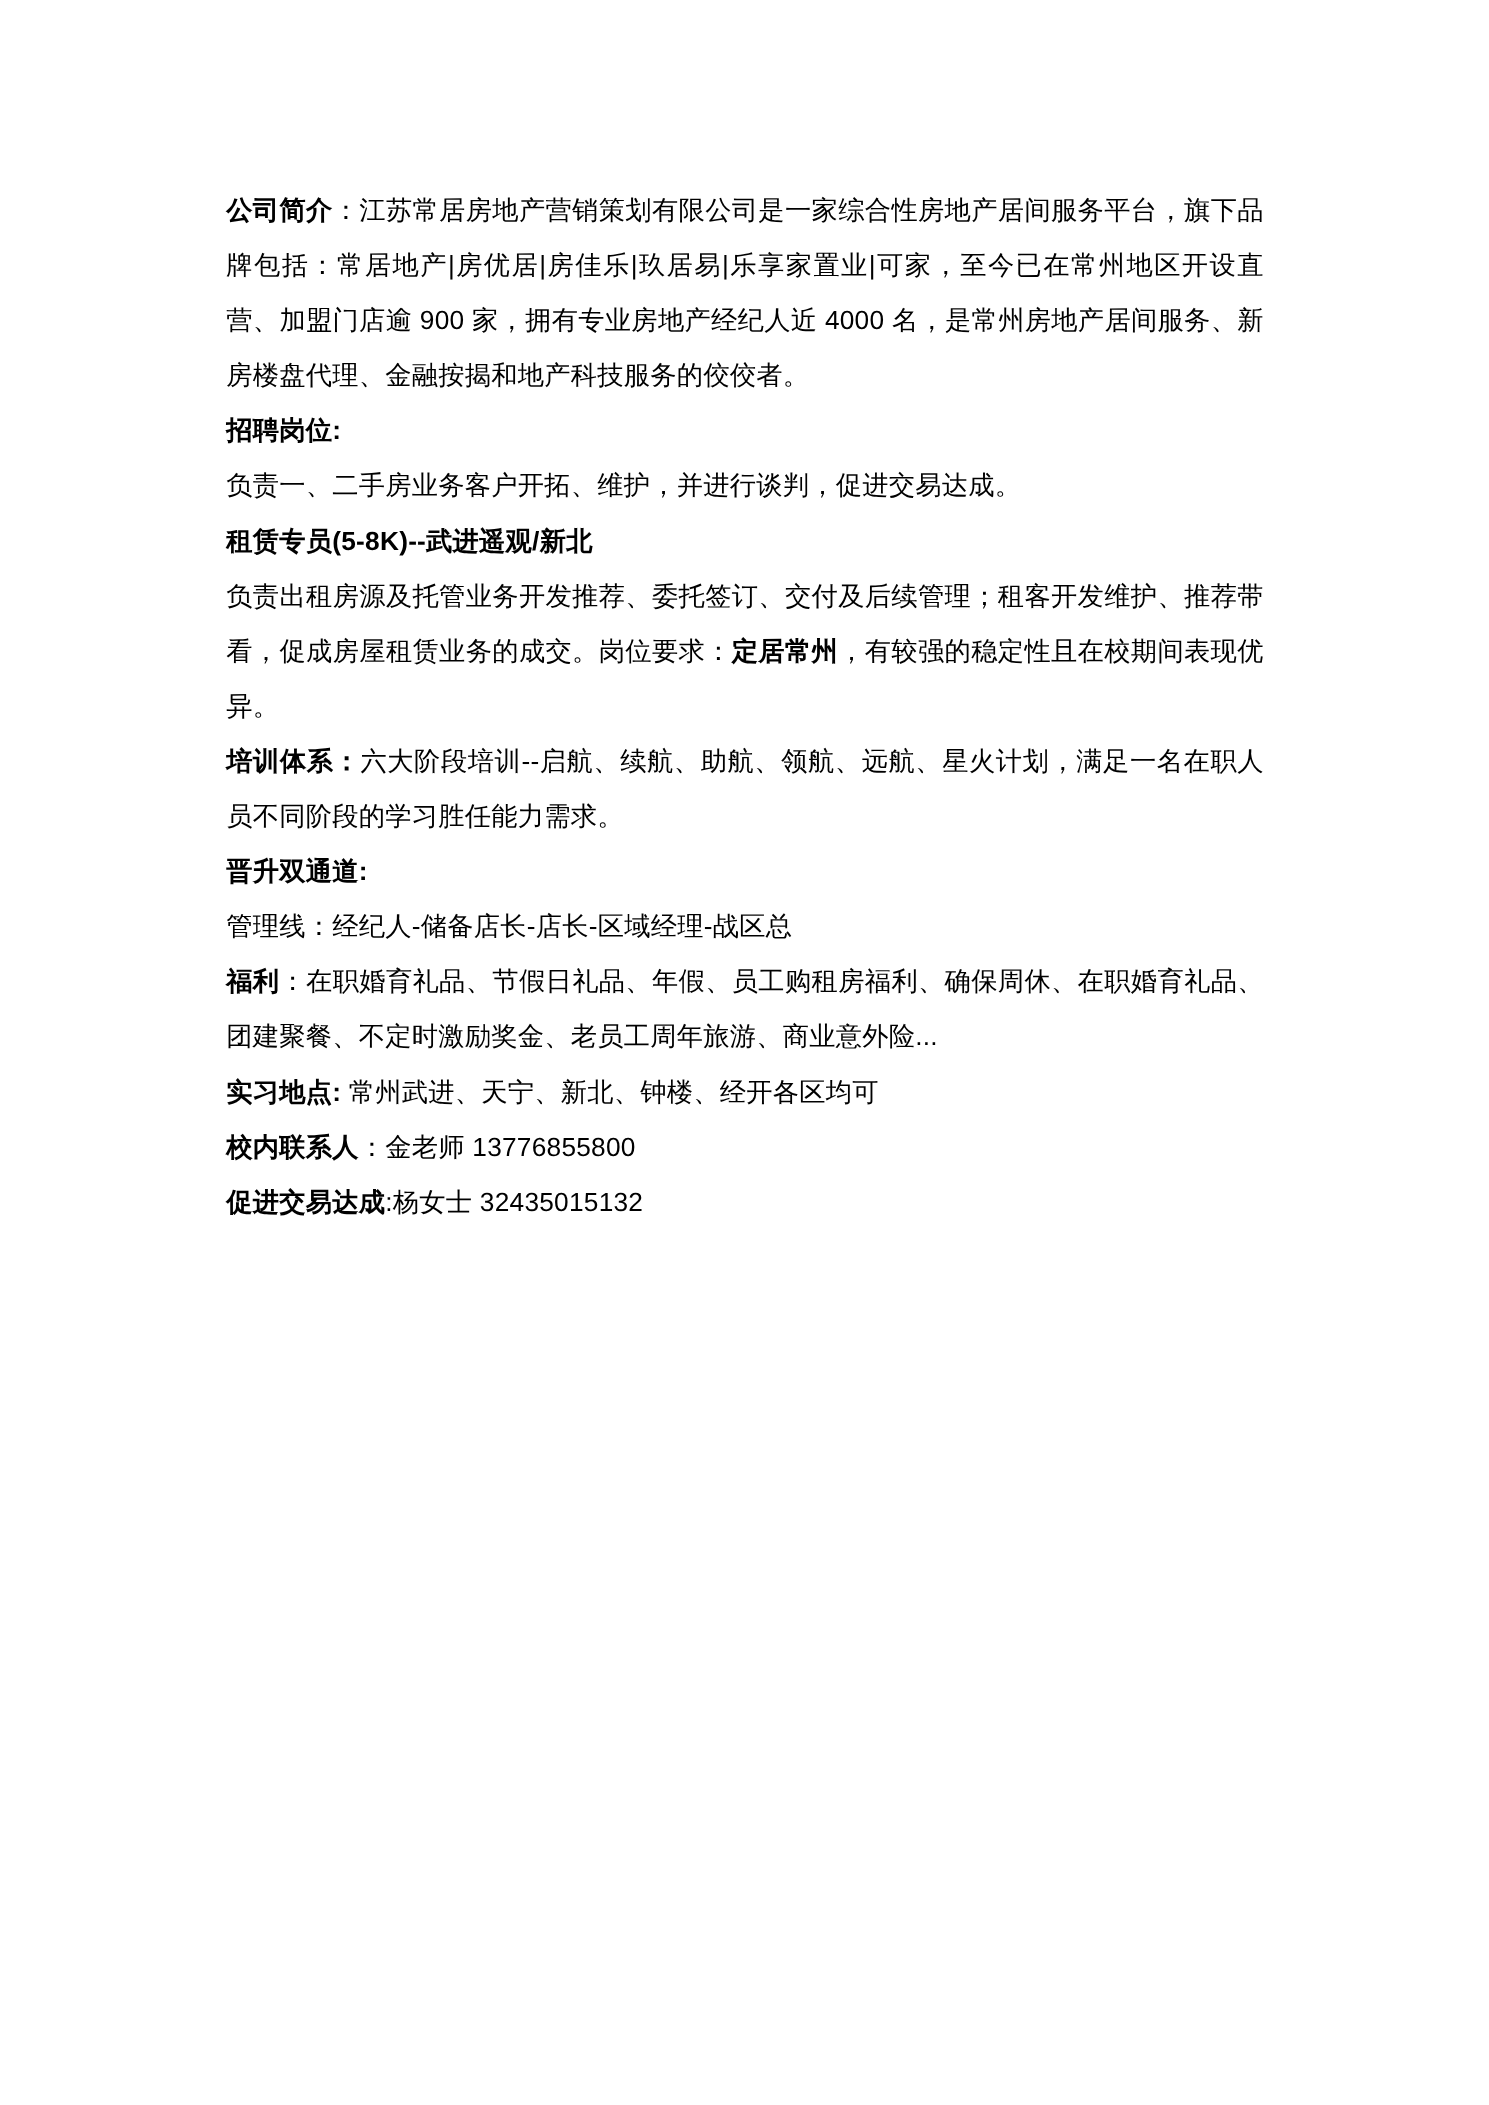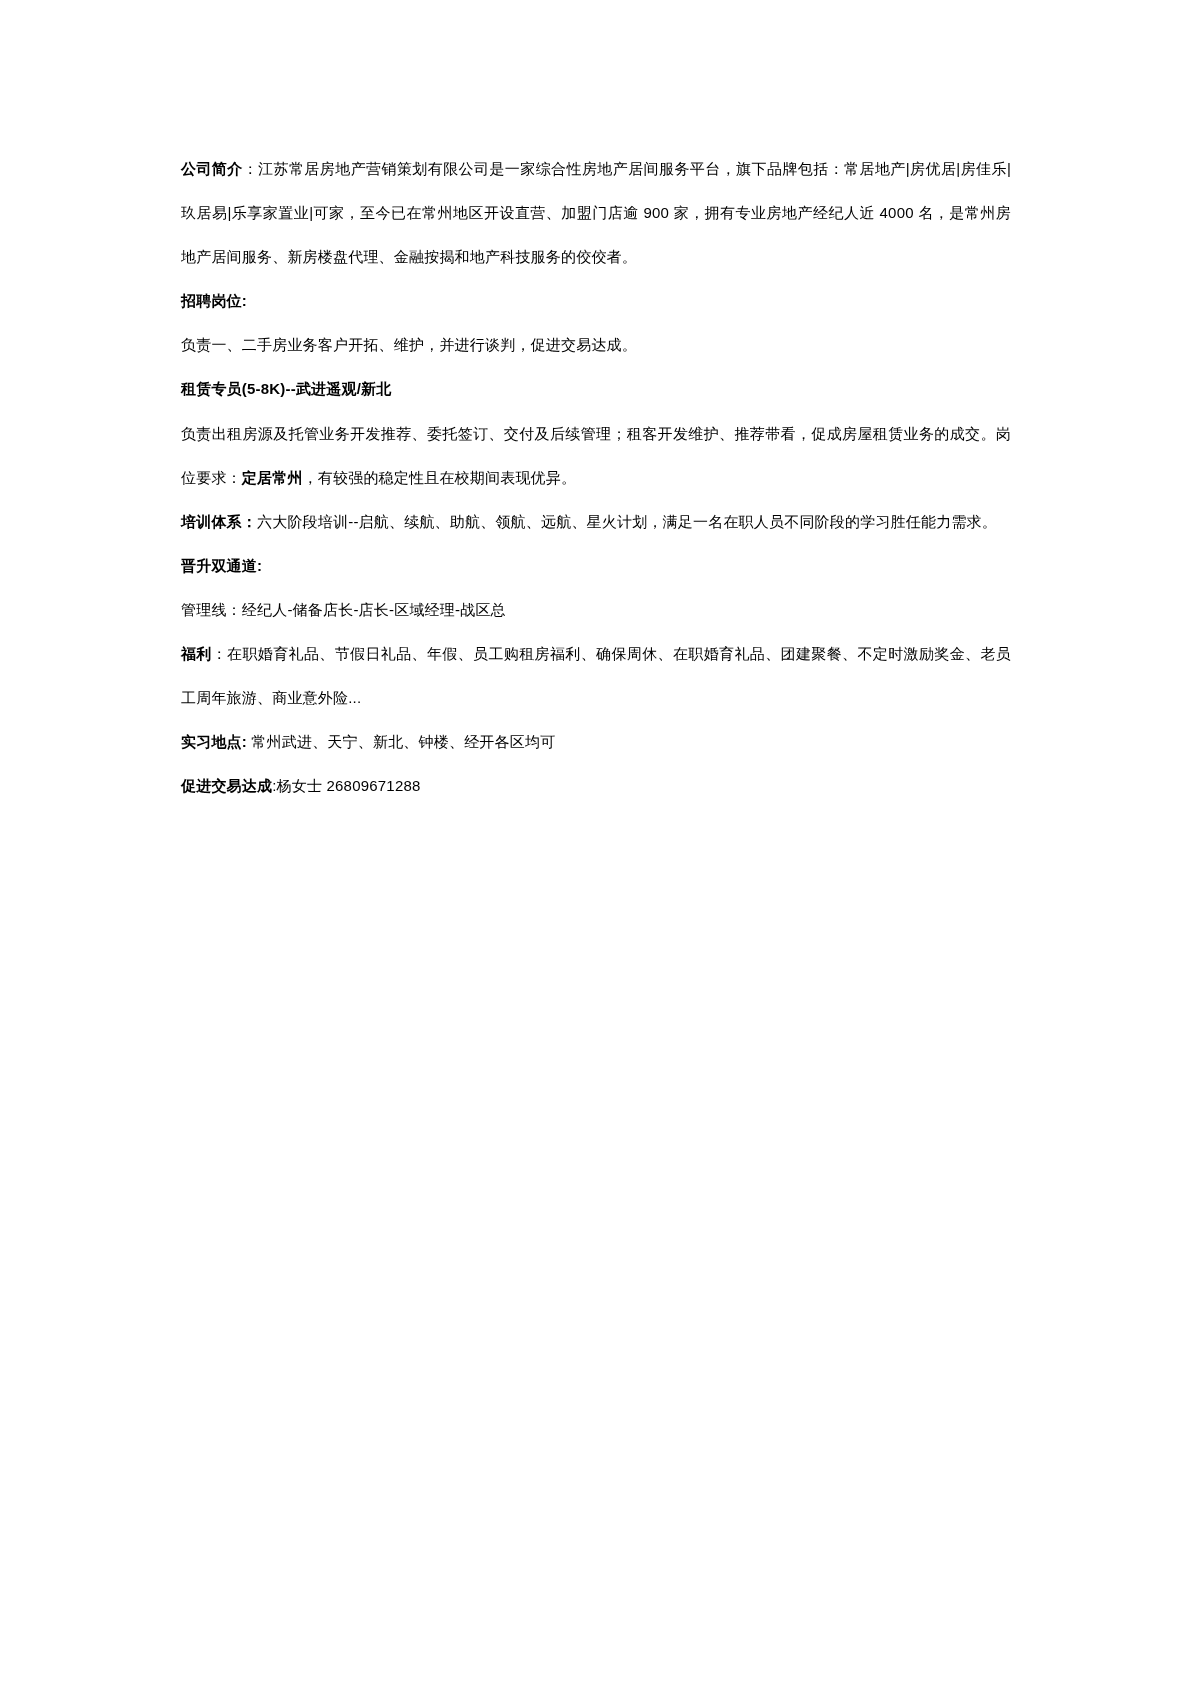--- a/index.html
+++ b/index.html
@@ -14,21 +14,21 @@
     background: #ffffff;
     overflow: hidden;
     color: #000000;
     font-family: "Liberation Sans", sans-serif;
   }
   .doc-content {
     position: absolute;
     left: 181px;
     top: 147px;
     width: 830px;
-    font-size: 15px;
+    font-size: 21px;
     line-height: 44.1px;
     text-align: justify;
     text-justify: inter-character;
     letter-spacing: 0.2px;
     color: #000000;
   }
   .para {
     margin: 0;
     padding: 0;
   }
@@ -43,15 +43,16 @@
       <p class="para"><span class="seg bold">公司简介</span><span class="seg">：江苏常居房地产营销策划有限公司是一家综合性房地产居间服务平台，旗下品牌包括：常居地产|房优居|房佳乐|玖居易|乐享家置业|可家，至今已在常州地区开设直营、加盟门店逾 900 家，拥有专业房地产经纪人近 4000 名，是常州房地产居间服务、新房楼盘代理、金融按揭和地产科技服务的佼佼者。</span></p>
       <p class="para"><span class="seg bold">招聘岗位:</span></p>
       <p class="para"><span class="seg">负责一、二手房业务客户开拓、维护，并进行谈判，促进交易达成。</span></p>
       <p class="para"><span class="seg bold">租赁专员(5-8K)--武进遥观/新北</span></p>
       <p class="para"><span class="seg">负责出租房源及托管业务开发推荐、委托签订、交付及后续管理；租客开发维护、推荐带看，促成房屋租赁业务的成交。岗位要求：</span><span class="seg bold">定居常州</span><span class="seg">，有较强的稳定性且在校期间表现优异。</span></p>
       <p class="para"><span class="seg bold">培训体系：</span><span class="seg">六大阶段培训--启航、续航、助航、领航、远航、星火计划，满足一名在职人员不同阶段的学习胜任能力需求。</span></p>
       <p class="para"><span class="seg bold">晋升双通道:</span></p>
       <p class="para"><span class="seg">管理线：经纪人-储备店长-店长-区域经理-战区总</span></p>
       <p class="para"><span class="seg bold">福利</span><span class="seg">：在职婚育礼品、节假日礼品、年假、员工购租房福利、确保周休、在职婚育礼品、团建聚餐、不定时激励奖金、老员工周年旅游、商业意外险...</span></p>
       <p class="para"><span class="seg bold">实习地点:</span><span class="seg"> 常州武进、天宁、新北、钟楼、经开各区均可</span></p>
-      <p class="para"><span class="seg bold">促进交易达成</span><span class="seg">:杨女士 26809671288</span></p>
+      <p class="para"><span class="seg bold">校内联系人</span><span class="seg">：金老师 13776855800</span></p>
+      <p class="para"><span class="seg bold">促进交易达成</span><span class="seg">:杨女士 32435015132</span></p>
     </div>
 </div>
 
 </body></html>

